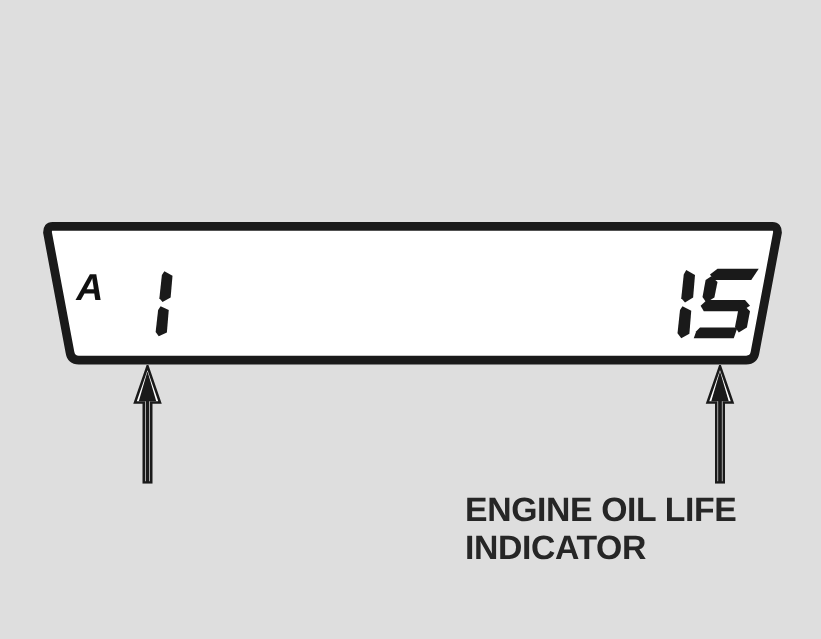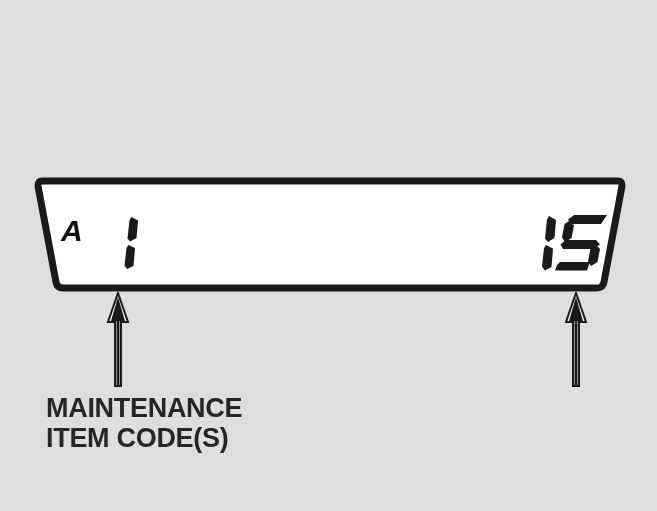--- a/index.html
+++ b/index.html
@@ -166,17 +166,17 @@
   </div>
 
   <div class="callout-arrow arrow-right">
     <svg width="28" height="95" viewBox="0 0 28 95">
       <path d="M 14,1 L 24,30 L 17,30 L 17,94 L 11,94 L 11,30 L 4,30 Z" fill="#ffffff" stroke="#1a1a1a" stroke-width="2" stroke-linejoin="miter"></path>
       <path d="M 14,5 L 21,29 L 7,29 Z" fill="#1a1a1a"></path>
       <rect x="12.5" y="28" width="3" height="66" fill="#1a1a1a"></rect>
     </svg>
   </div>
 
-  <div class="caption caption-left">MAINTENANCE
-ITEM CODE(S)</div>
 
+  <div class="caption caption-right">ENGINE OIL LIFE
+INDICATOR</div>
 
 </div>
 
 </body></html>

